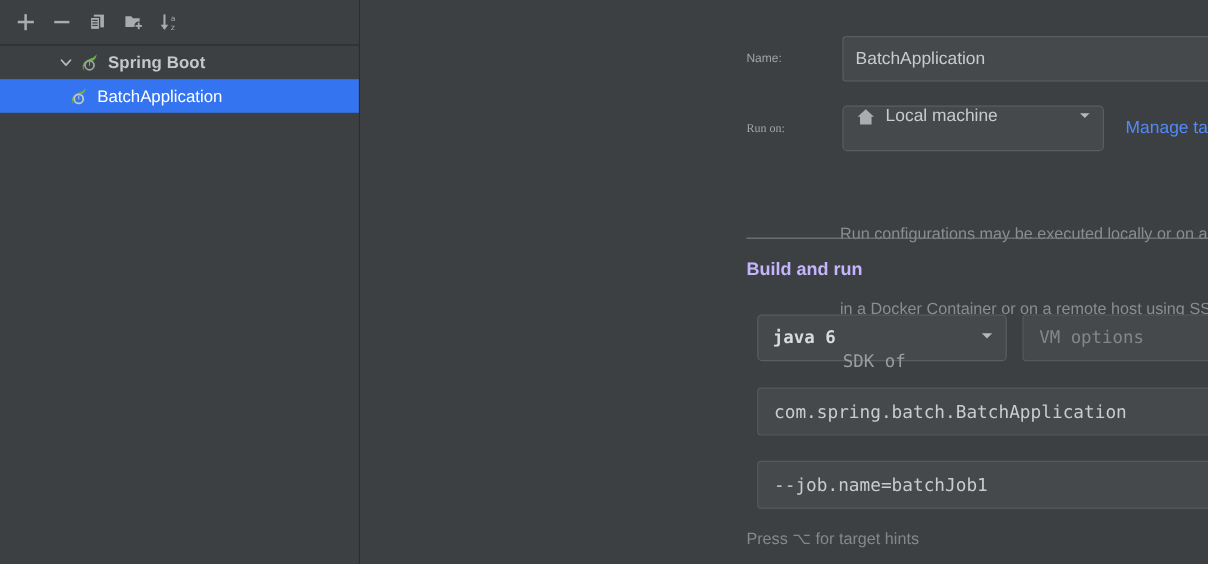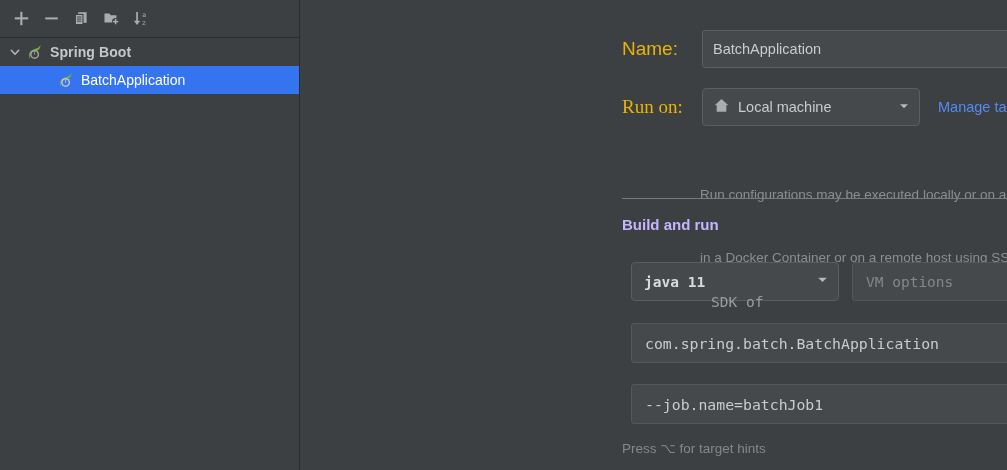--- a/index.html
+++ b/index.html
@@ -61,20 +61,21 @@
     align-items: center;
     font-size: 14px;
     cursor: pointer;
     box-sizing: border-box;
   }
   .tree-row.group {
     padding-left: 4px;
     color: #C5C8C9;
     font-weight: bold;
     letter-spacing: .1px;
+    margin-left: 40px;
   }
   .tree-row.child {
     padding-left: 57px;
     color: #D6D9DA;
   }
   .tree-row.selected {
     background: #3574F0;
     color: #FFFFFF;
   }
   .chevron {
@@ -104,22 +105,22 @@
     overflow: hidden;
   }
 
   .row-name {
     position: absolute;
     left: 322px; top: 30px;
     display: flex;
     align-items: center;
   }
   .lbl {
-    color: #eab308;
-    font-size: 19px;
+    color: #a3a3a3;
+    font-size: 10px;
   }
   .name-label { width: 80px; }
   .text-input {
     box-sizing: border-box;
     background: #45494B;
     border: 1px solid #5A5E60;
     border-radius: 3px;
     color: #C9CCCE;
     font-size: 14.5px;
     padding: 0 10px;
@@ -138,21 +139,21 @@
   }
   .runon-label { width: 80px; font-family: Liberation Serif, serif; }
   .combo {
     box-sizing: border-box;
     width: 218px;
     height: 38px;
     background: #45494B;
     border: 1px solid #5A5E60;
     border-radius: 4px;
     display: flex;
-    align-items: center;
+    align-items: flex-start;
     padding: 0 8px 0 10px;
     cursor: pointer;
     color: #C9CCCE;
     font-size: 14.5px;
     gap: 8px;
   }
   .combo .spacer { flex: 1 1 auto; }
   .link {
     color: #548AF7;
     font-size: 14.5px;
@@ -383,21 +384,21 @@
     <div class="help-text">
       <div>Run configurations may be executed locally or on a target: for example</div>
       <div>in a Docker Container or on a remote host using SSH.</div>
     </div>
 
     <div class="divider"></div>
 
     <div class="section-title">Build and run</div>
 
     <div class="sdk-combo">
-      <span class="mono sdk-name">java 11</span>
+      <span class="mono sdk-name">java 6</span>
       <span class="mono sdk-sub">SDK of</span>
       <span class="spacer"></span>
       <span>
         <svg width="15" height="15" viewBox="0 0 15 15">
           <path d="M3.2 5.8 L7.5 10.1 L11.8 5.8 z" fill="#B5B9BB"></path>
         </svg>
       </span>
     </div>
 
     <div class="vm-field">

